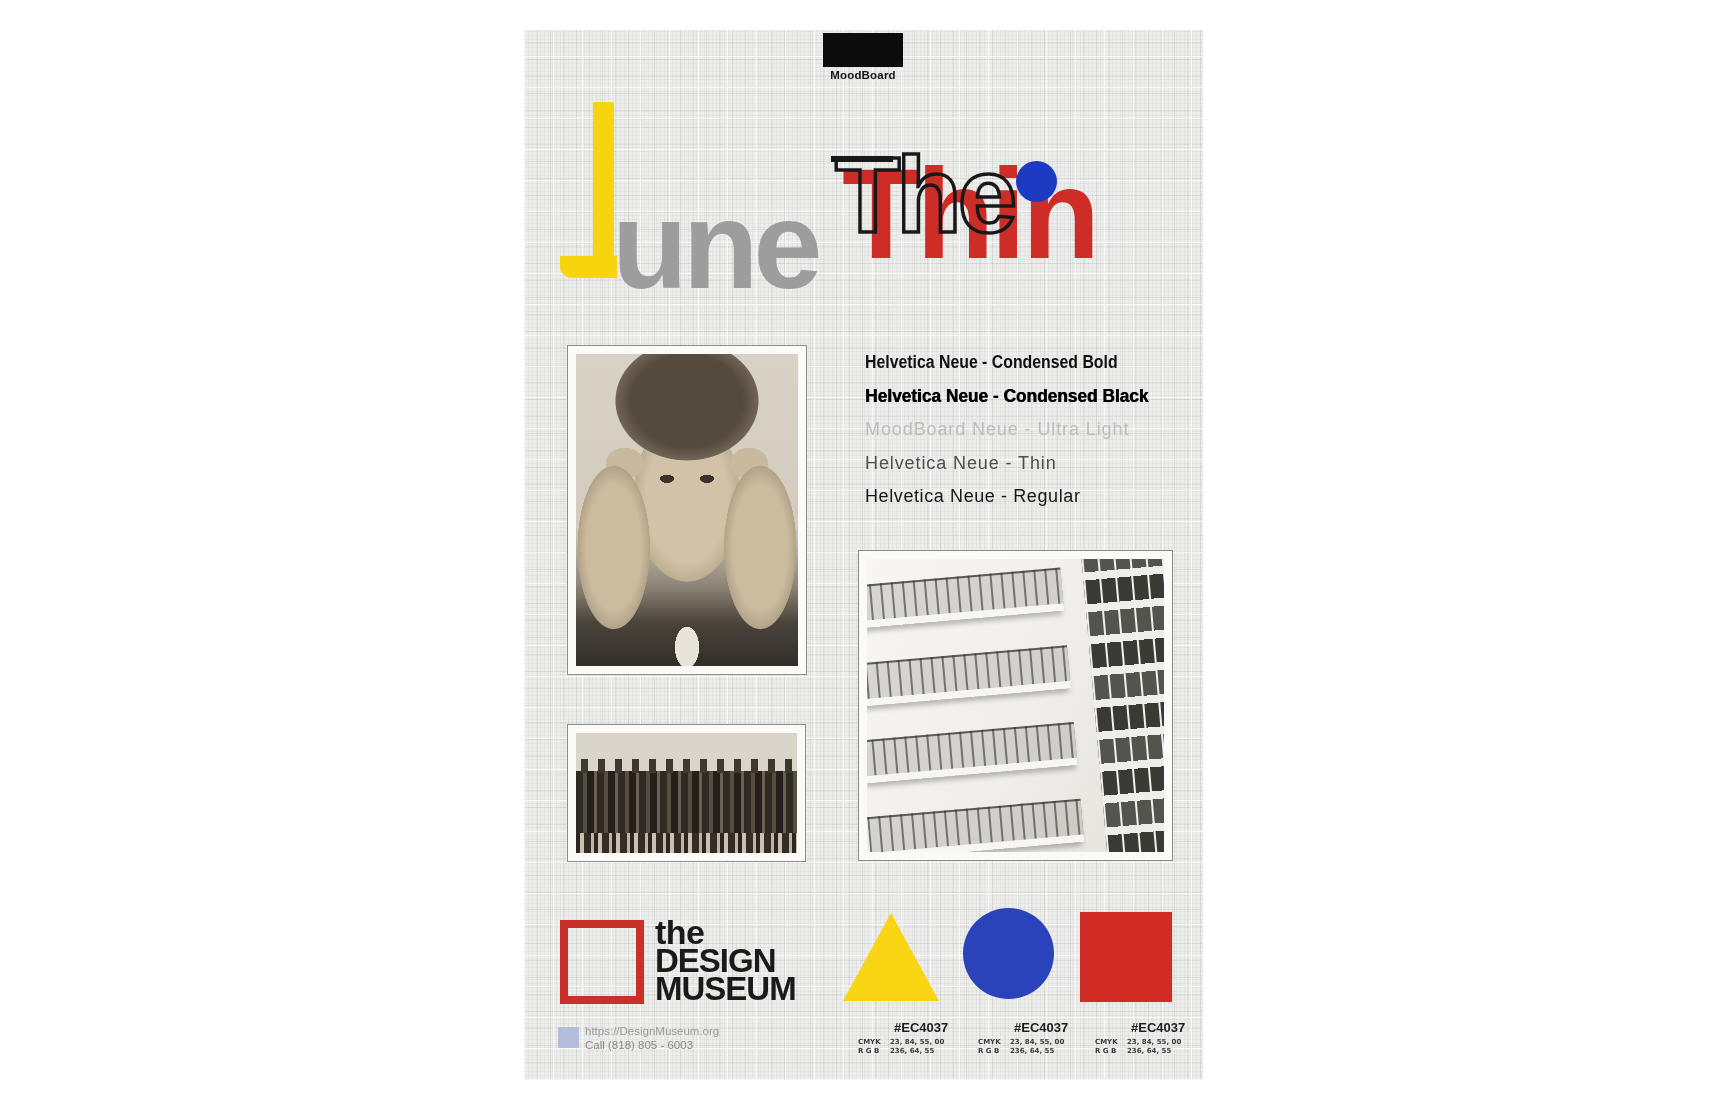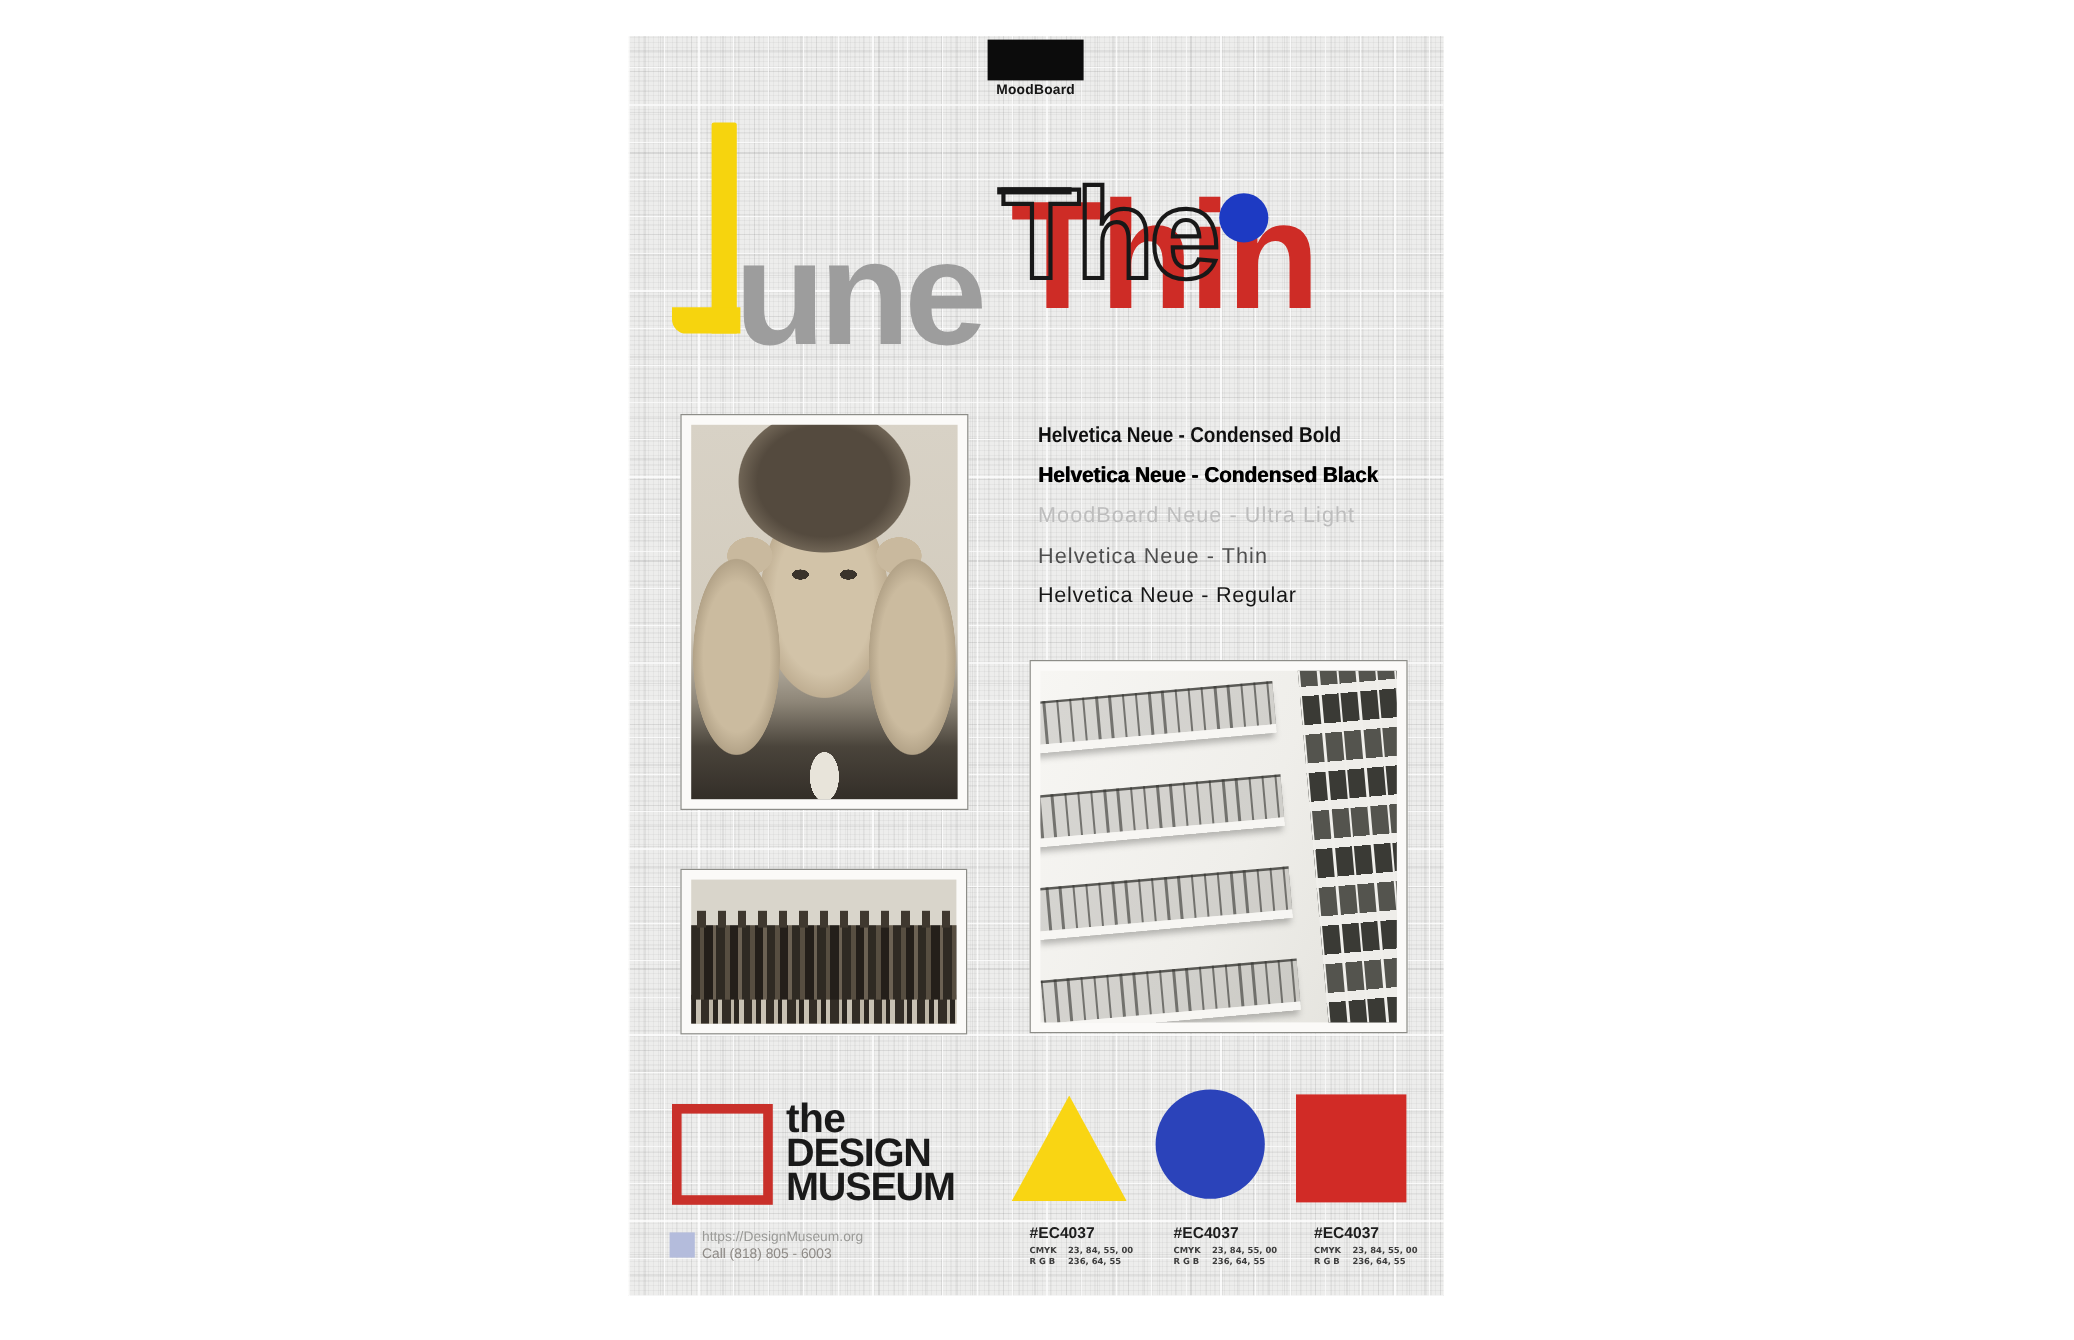--- a/index.html
+++ b/index.html
@@ -115,21 +115,21 @@
   
   .shape-triangle { left: 319px; top: 883px; width: 96px; height: 88px; background: #f9d513;
     clip-path: polygon(50% 0, 100% 100%, 0 100%); }
   .shape-circle { left: 439px; top: 878px; width: 91px; height: 91px; border-radius: 50%;
     background: #2b43ba; }
   .shape-square { left: 556px; top: 882px; width: 92px; height: 90px; background: #d12b26; }
 
   
   .swatch-label { top: 990px; width: 110px; }
   .sw1 { left: 334px; } .sw2 { left: 454px; } .sw3 { left: 571px; }
-  .swatch-hex { font-size: 13px; font-weight: 700; color: #1c1c1c; margin-bottom: 3px; }
+  .swatch-hex { font-size: 13px; font-weight: 700; color: #1c1c1c; margin-bottom: 3px; margin-left: 36px; }
   .swatch-row { display: flex; font-size: 7px; font-weight: 700; color: #3c3c3c;
     line-height: 8.5px; font-family: "DejaVu Sans", sans-serif; }
   .swatch-row .k { width: 32px; }
 </style>
 </head>
 <body>
 
 <div class="poster">
 
   <div class="black-flag"></div>

